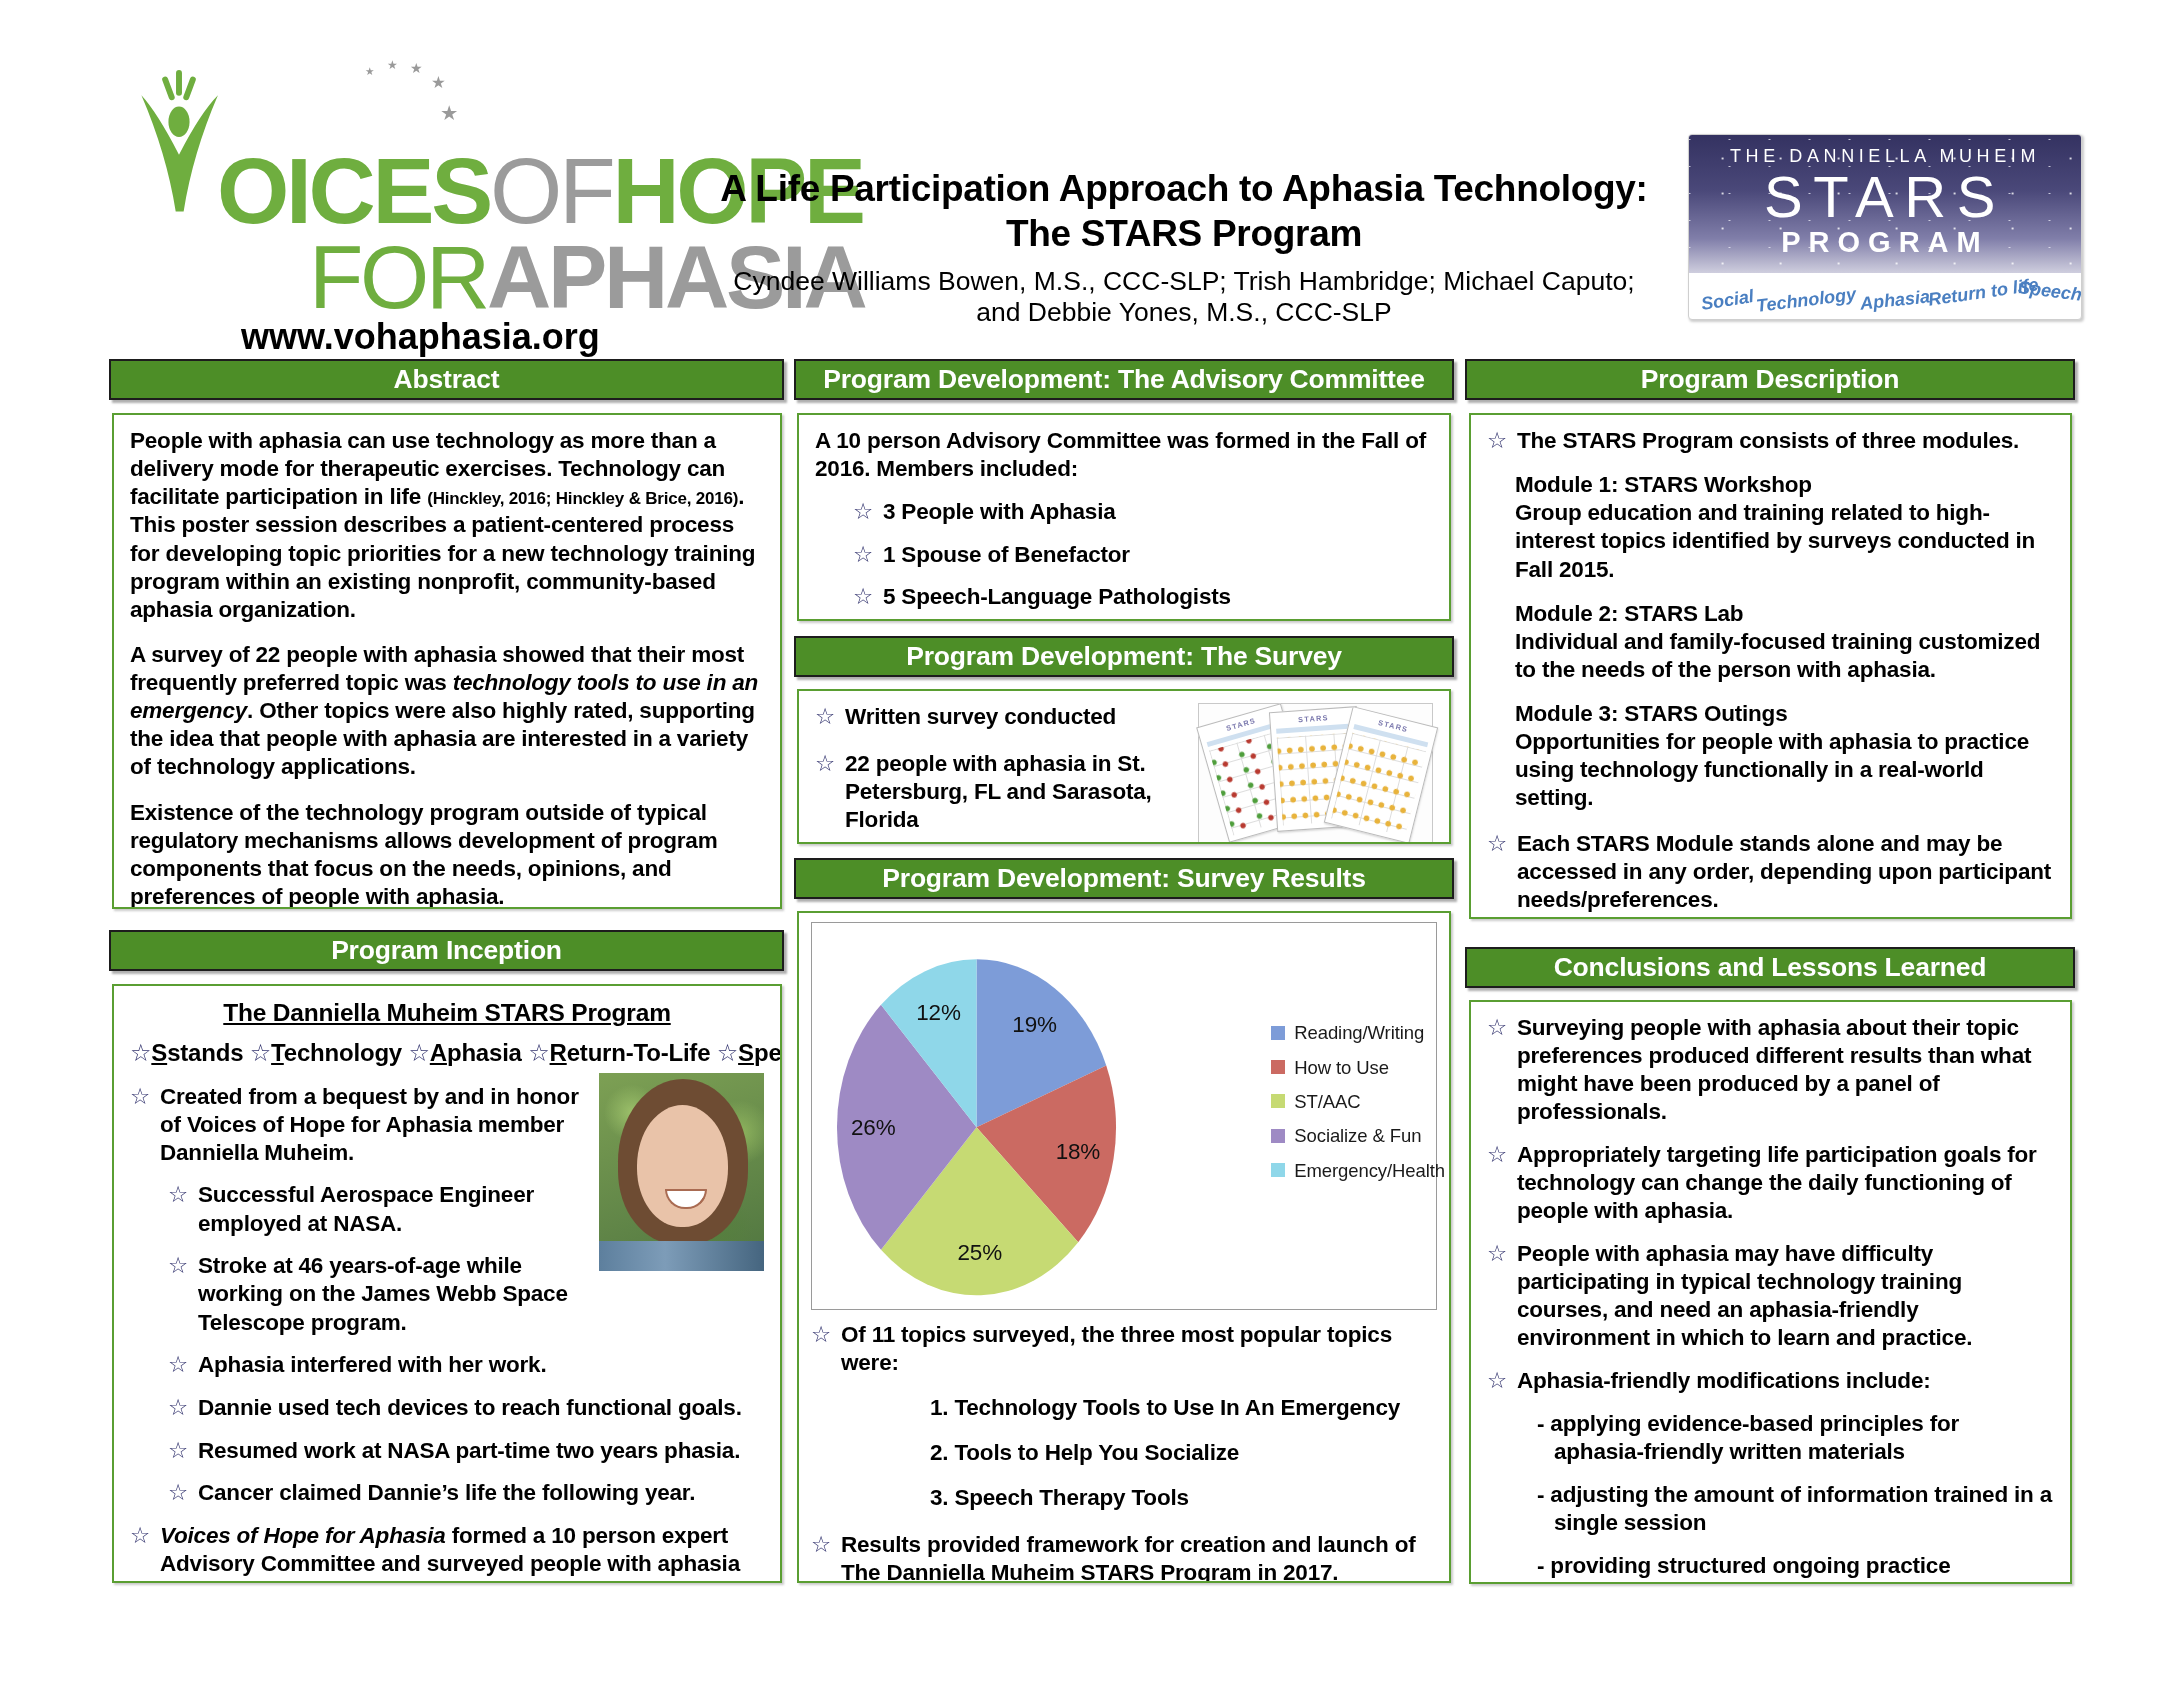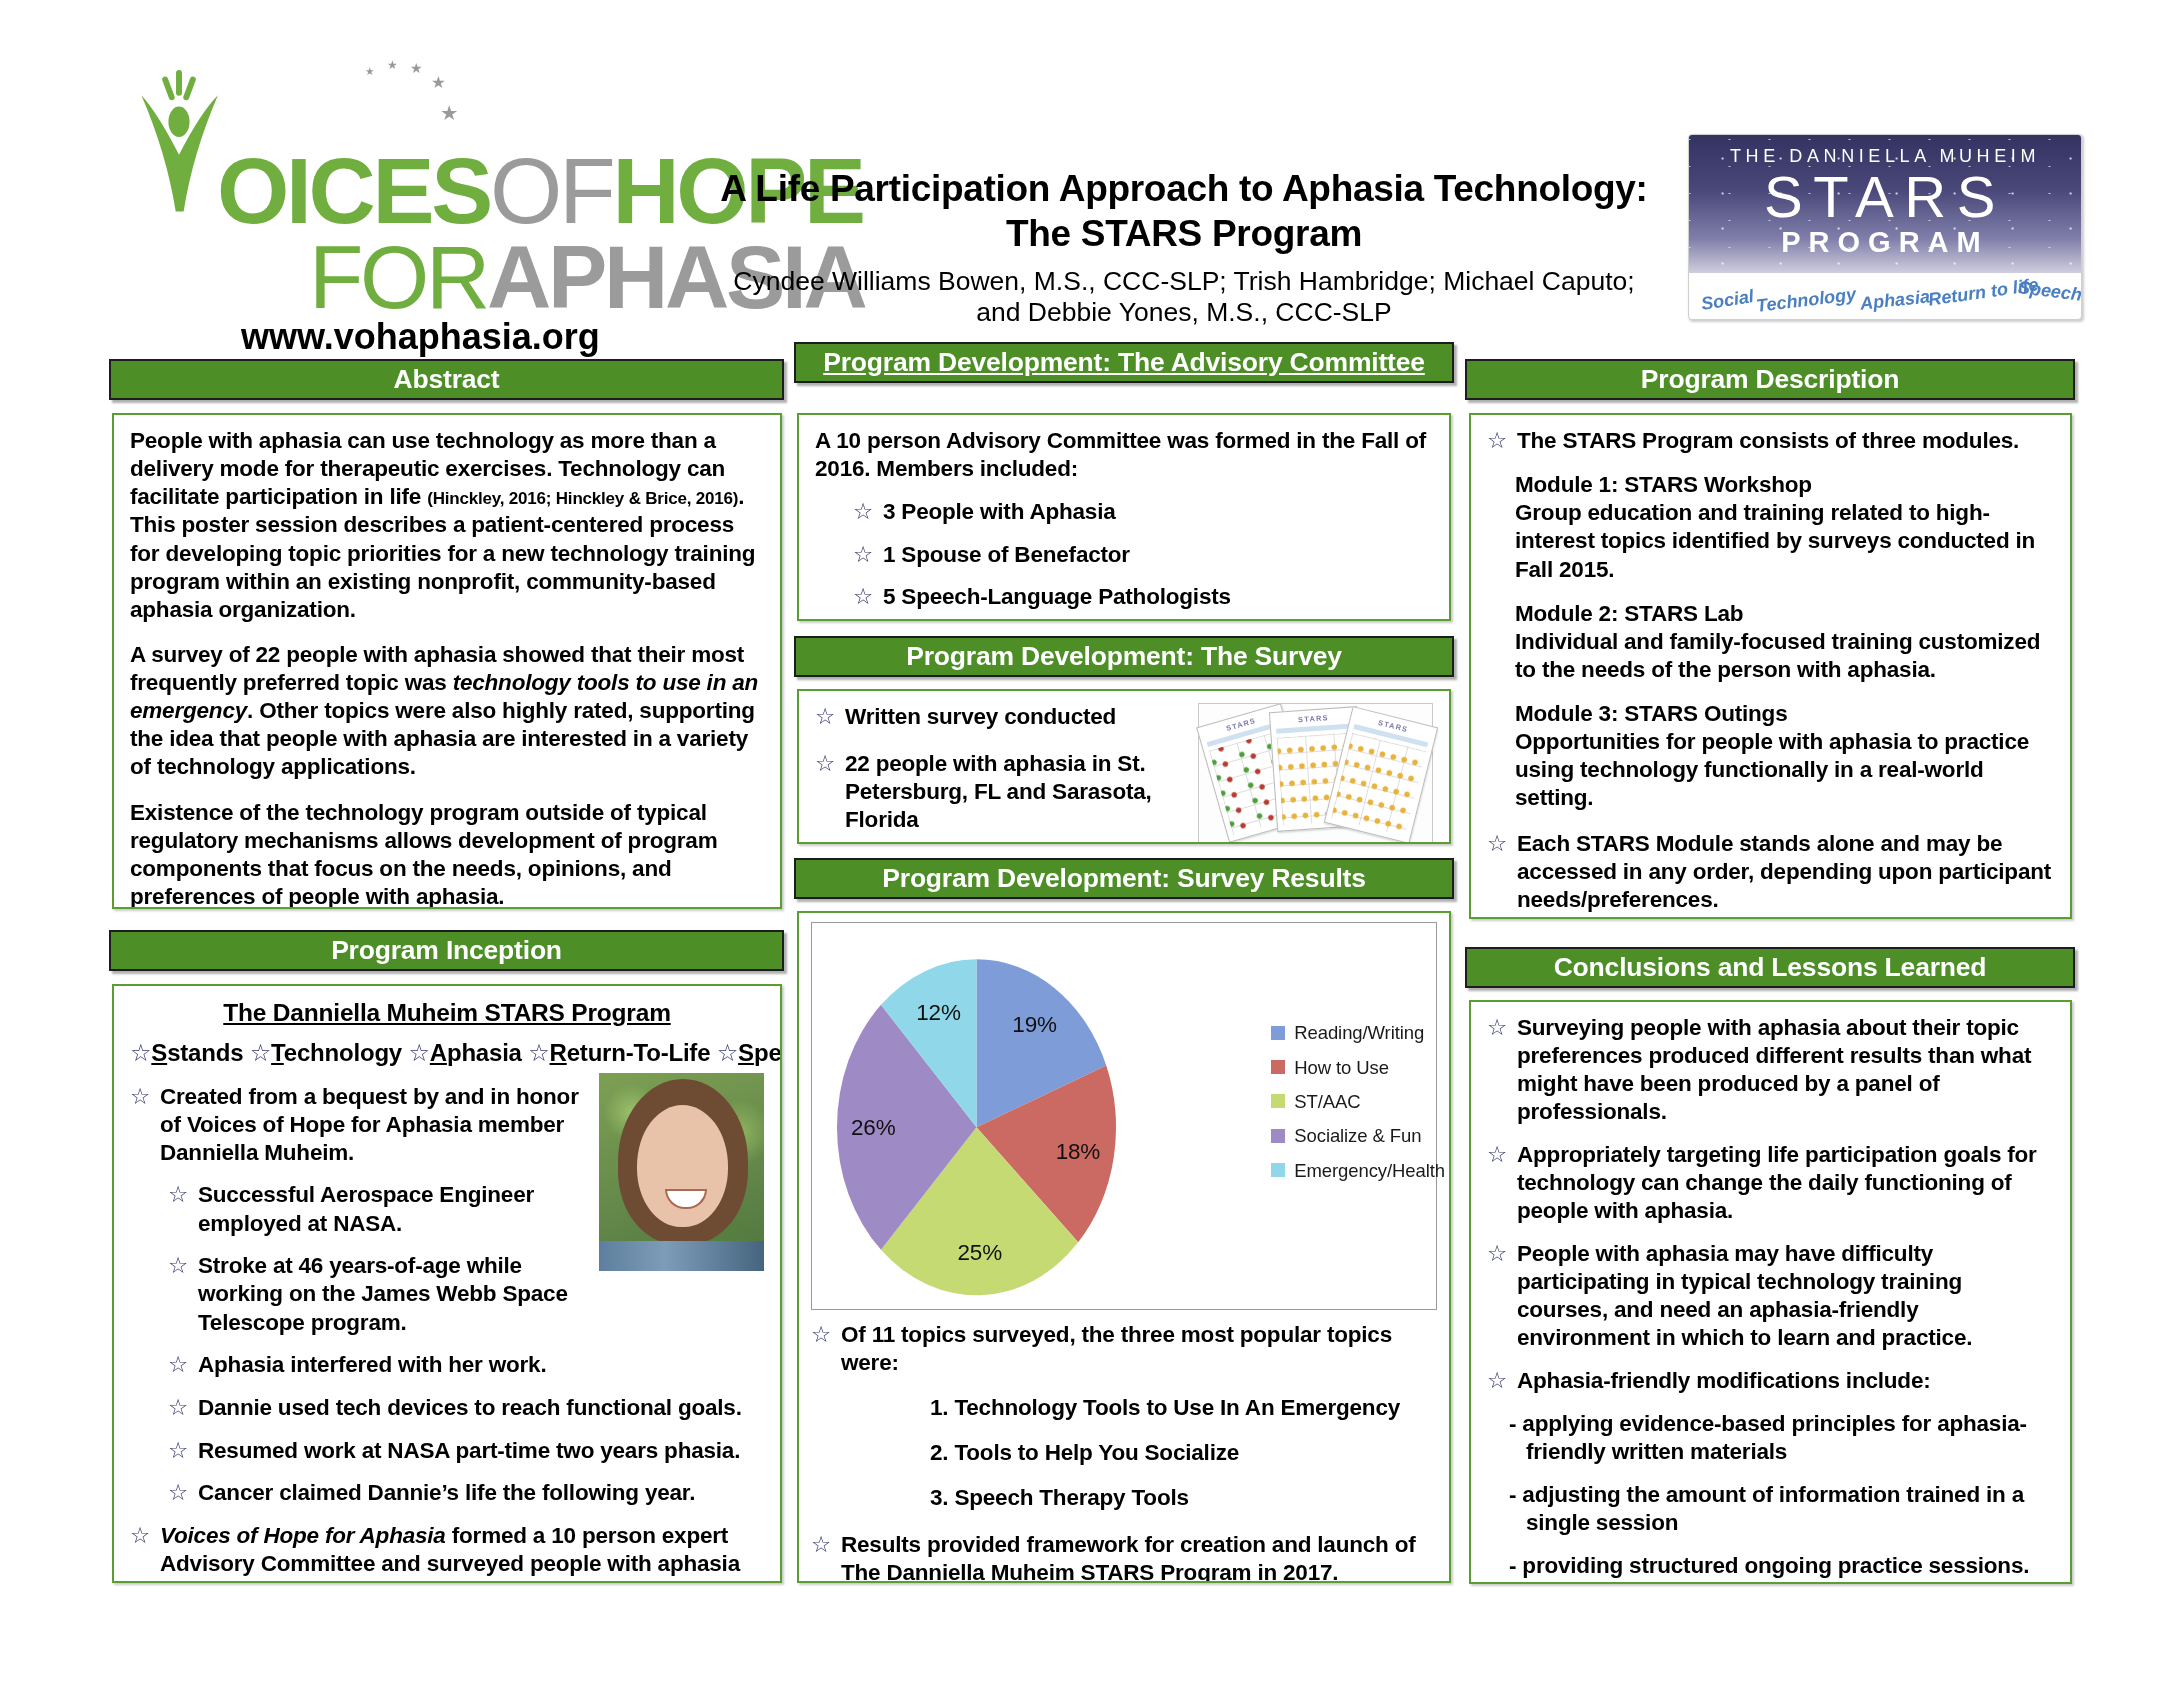--- a/index.html
+++ b/index.html
@@ -42,21 +42,21 @@
            letter-spacing:-0.2px;box-shadow:2px 2px 2px rgba(140,140,140,.45);}
   .it{font-style:italic;}
   .u{text-decoration:underline;}
   .cite{font-size:17px;}
   .para{margin-bottom:17px;}
   .li{display:flex;margin-top:14.6px;}
   .li .st{flex:0 0 30px;color:#34356f;font-weight:normal;}
   .li .tx{flex:1;}
   .li.sub{margin-left:38px;}
   .li.first{margin-top:0;}
-  .dash-item{margin-left:22px;margin-top:14.6px;padding-left:17px;text-indent:-17px;}
+  .dash-item{margin-left:50px;margin-top:14.6px;padding-left:17px;text-indent:-17px;}
   .module{margin-left:28px;margin-top:16px;}
   .numline{margin-left:119px;margin-top:17px;}
 
   
   .dm-photo{float:right;width:165px;height:198px;margin:5.3px 0 6.6px 10.6px;position:relative;overflow:hidden;
             background:radial-gradient(circle 40px at 20% 20%,#9cc06a,transparent 70%),
                        radial-gradient(circle 46px at 85% 30%,#8fb45e,transparent 70%),
                        radial-gradient(circle 53px at 70% 80%,#567f3e,transparent 75%),
                        linear-gradient(160deg,#7da054,#4f7540);}
   .dm-hair{position:absolute;left:18.5px;top:5.3px;width:130px;height:165px;border-radius:52% 52% 46% 46%;background:#6e4c33;}
@@ -191,21 +191,21 @@
         <span class="st">☆</span>
         <span class="tx">Cancer claimed Dannie’s life the following year.</span>
       </div>
     <div class="li">
         <span class="st">☆</span>
         <span class="tx"><span class="it">Voices of Hope for Aphasia</span><span> formed a 10 person expert Advisory Committee and surveyed people with aphasia in 2016.</span></span>
       </div>
 
   </div>
 
-  <div class="sec-head" style="left:794px;top:342px;width:660px;text-decoration:underline;">Program Development: The Advisory Committee</div>
+  <div class="sec-head" style="left:794px;top:359px;width:660px;">Program Development: The Advisory Committee</div>
   <div class="sec-box" style="left:797px;top:413px;width:654px;height:208px;">
     <div>A 10 person Advisory Committee was formed in the Fall of 2016. Members included:</div>
     <div class="li sub">
         <span class="st">☆</span>
         <span class="tx">3 People with Aphasia</span>
       </div>
     <div class="li sub">
         <span class="st">☆</span>
         <span class="tx">1 Spouse of Benefactor</span>
       </div>

